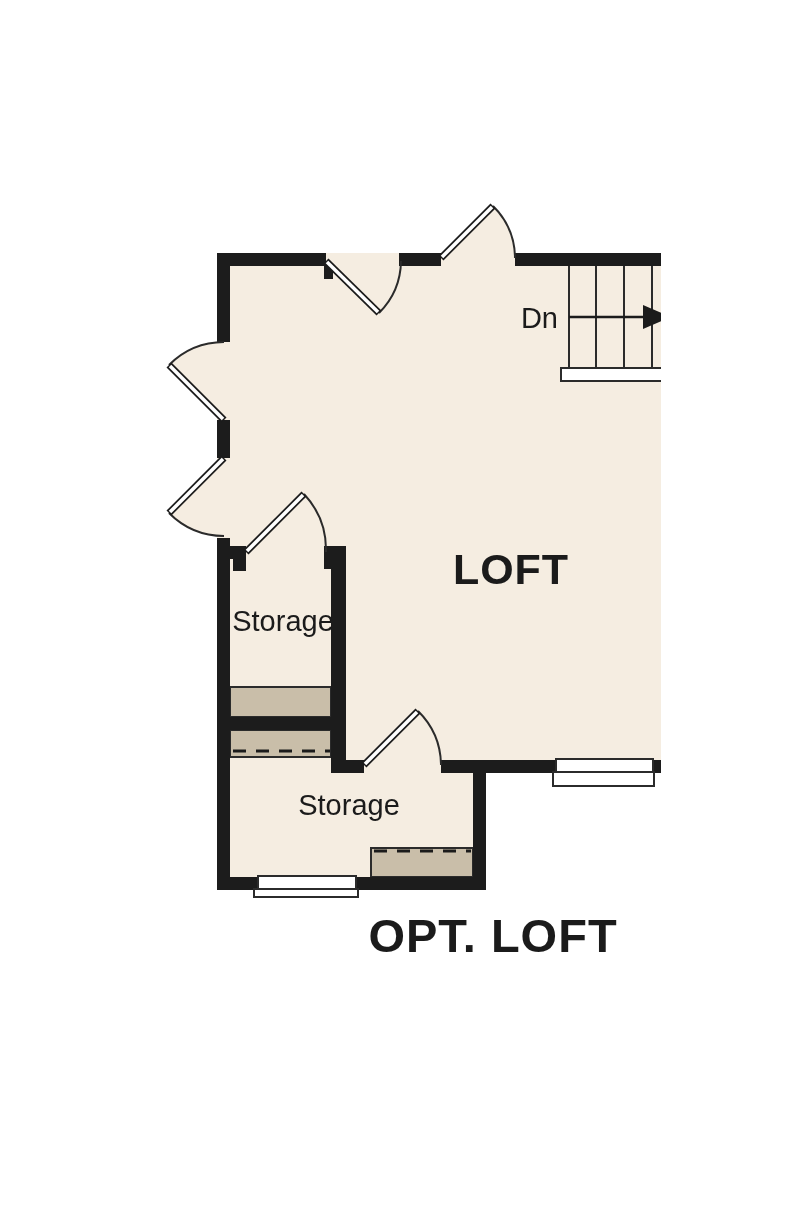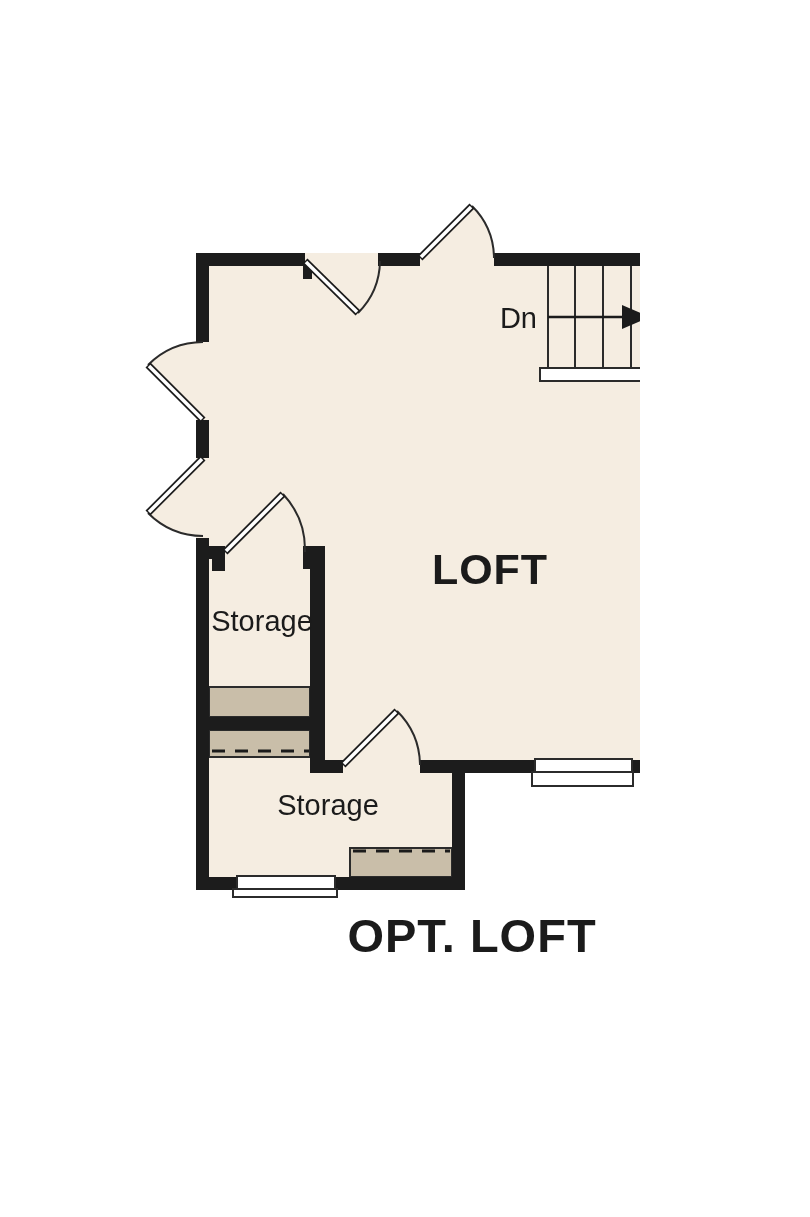--- a/index.html
+++ b/index.html
@@ -10,20 +10,21 @@
     --paper:#ffffff;
     --ink:#1b1b1b;
   }
   html,body{margin:0;padding:0;background:var(--paper);}
   .canvas{
     position:relative;
     width:640px;height:1217px;
     background:var(--paper);
     font-family:"Liberation Sans", sans-serif;
     overflow:hidden;
+    padding-left:21px;
   }
   svg{display:block}
   .floor{fill:var(--floor);}
   .wall{fill:var(--wall);}
   .band{fill:var(--attic);stroke:var(--line);stroke-width:2;}
   .dash{stroke:var(--ink);stroke-width:3;stroke-dasharray:13 10;fill:none;}
   .tread{stroke:var(--line);stroke-width:2;}
   .rail{fill:#ffffff;stroke:var(--line);stroke-width:2;}
   .win{fill:#ffffff;stroke:var(--line);stroke-width:2;}
   .arc{fill:none;stroke:var(--line);stroke-width:2;}

